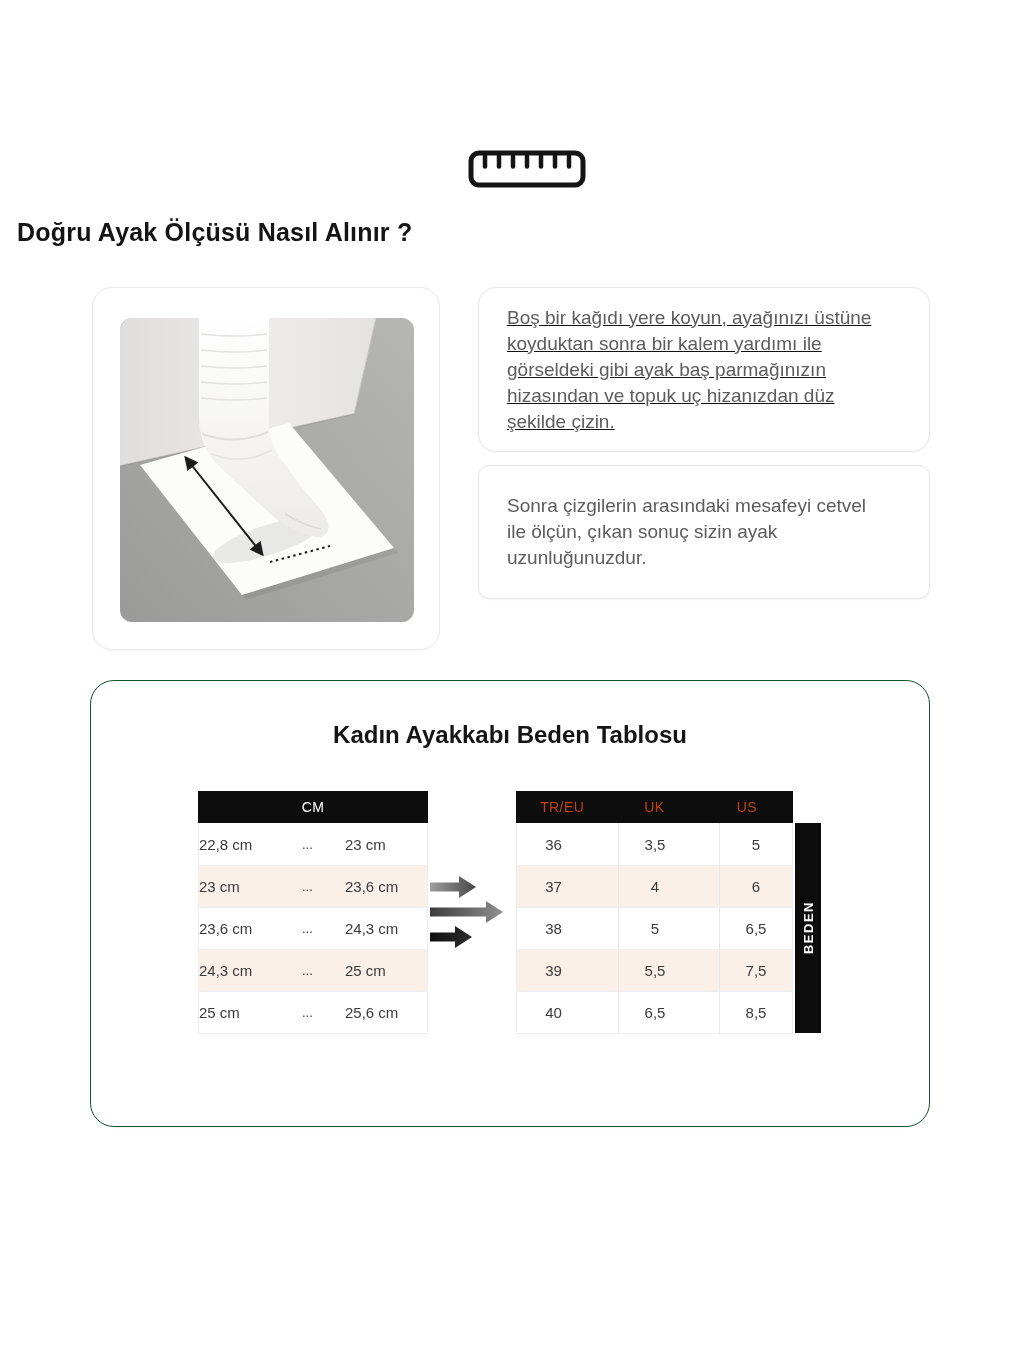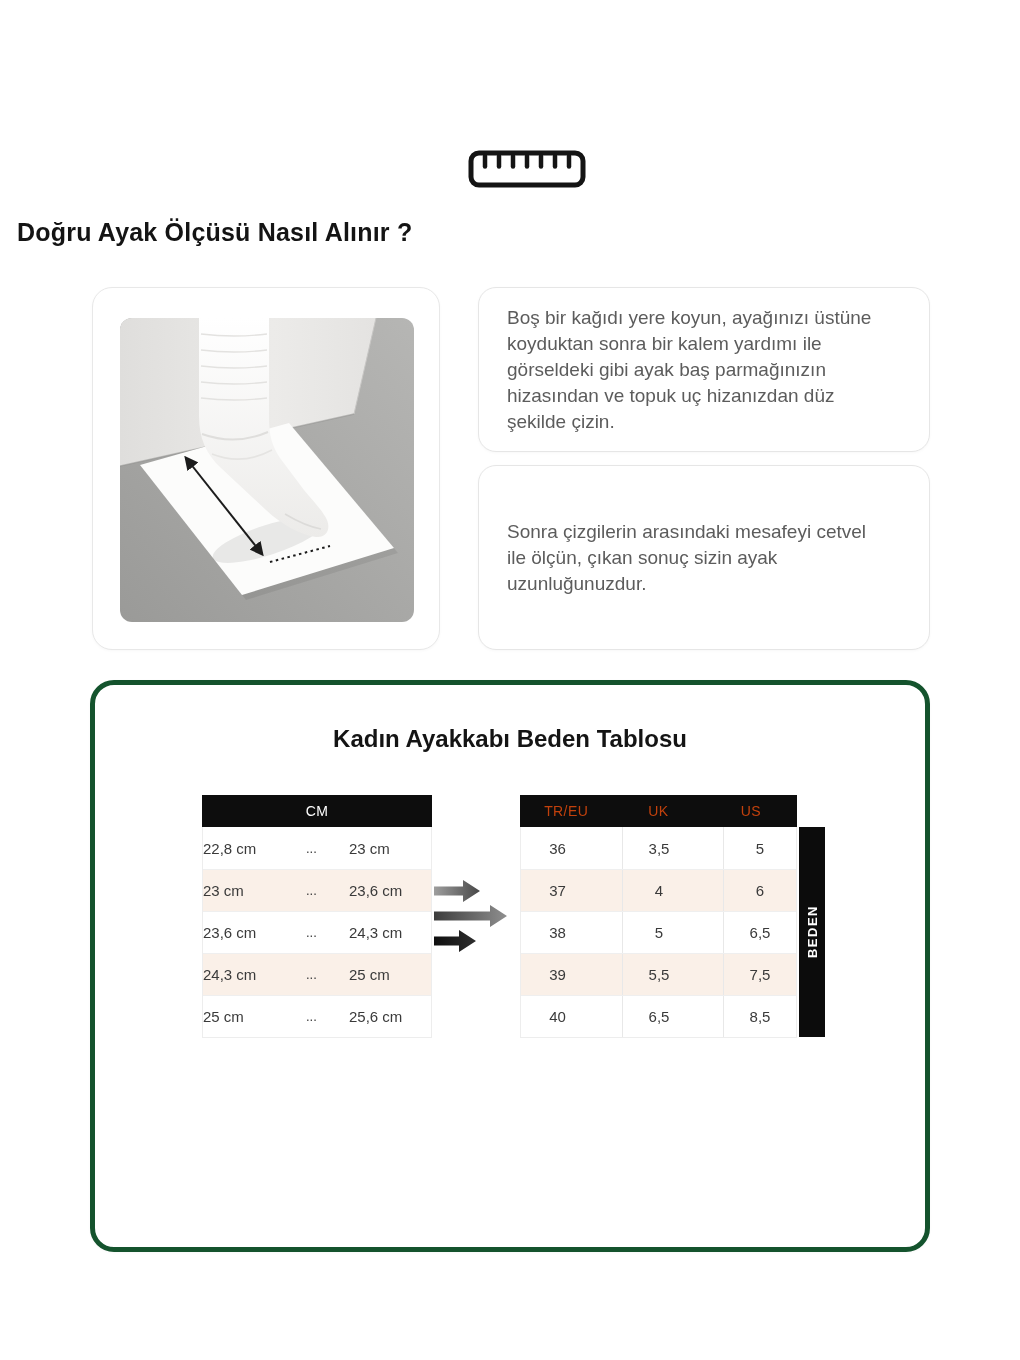--- a/index.html
+++ b/index.html
@@ -25,28 +25,28 @@
     width:348px; height:363px; border:1px solid #e8e8e8; border-radius:20px;
     background:#fff; padding:30px 27px; box-shadow:0 1px 3px rgba(0,0,0,.03);
   }
   .photo-frame { width:294px; height:304px; border-radius:12px; overflow:hidden; }
   .steps { margin-left:38px; width:452px; display:flex; flex-direction:column; }
   .step-box {
     border:1px solid #e6e6e6; border-radius:18px; background:#fff;
     display:flex; align-items:center; padding:20px 40px 20px 28px;
     box-shadow:0 1px 3px rgba(0,0,0,.03);
   }
-  .step-box.first { height:165px; margin-bottom:13px; }
-  .step-box.second { height:185px; }
+  .step-box.first { height:165px; margin-bottom:13px;text-decoration:underline; }
+  .step-box.second { height:134px;border-radius:11px; }
   .step-text { font-size:19px; line-height:26px; color:#5c5c5c; }
 
   
   .size-section {
-    position:absolute; top:680px; left:90px; width:840px; height:572px;
-    border:5px solid #14532d; border-radius:24px; background:#fff;
+    position:absolute; top:680px; left:90px; width:840px; height:447px;
+    border:1px solid #14532d; border-radius:24px; background:#fff;
     box-shadow:0 1px 3px rgba(0,0,0,.03);
   }
   .size-title {
     position:absolute; top:40px; left:0; width:100%; text-align:center;
     font-size:24px; font-weight:bold; color:#141414;
   }
   .tables-row { position:absolute; top:110px; left:107px; display:flex; align-items:flex-start; }
 
   .cm-table { width:230px; border:1px solid #ededed; border-top:none; }
   .t-head {

